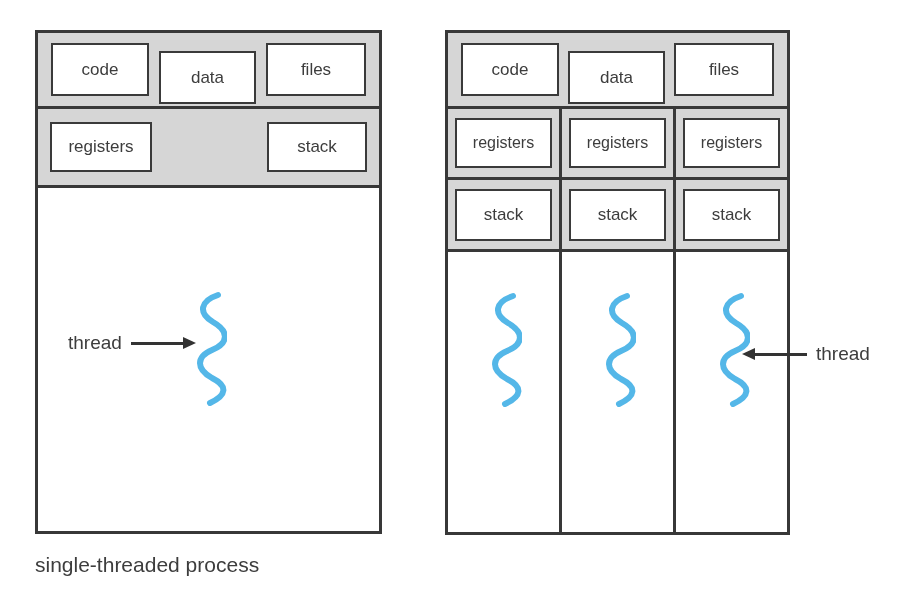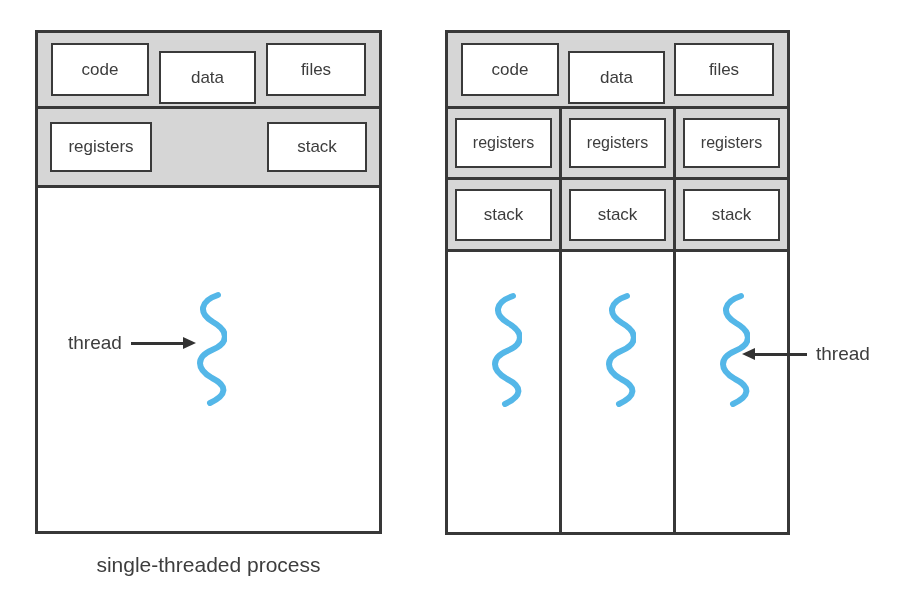--- a/index.html
+++ b/index.html
@@ -107,21 +107,21 @@
     border-top: 6px solid transparent;
     border-bottom: 6px solid transparent;
     border-right: 13px solid #333333;
   }
   .ann-gap { width: 9px; }
 
   
   .caption {
     position: absolute;
     top: 553px;
-    text-align: center;
+    text-align: left;
     font-size: 21px;
     color: #3d3d3d;
   }
   .caption.left-cap  { left: 35px;  width: 347px; }
   .caption.right-cap { left: 445px; width: 345px; }
 </style>
 </head>
 <body>
 
 <div class="page">

